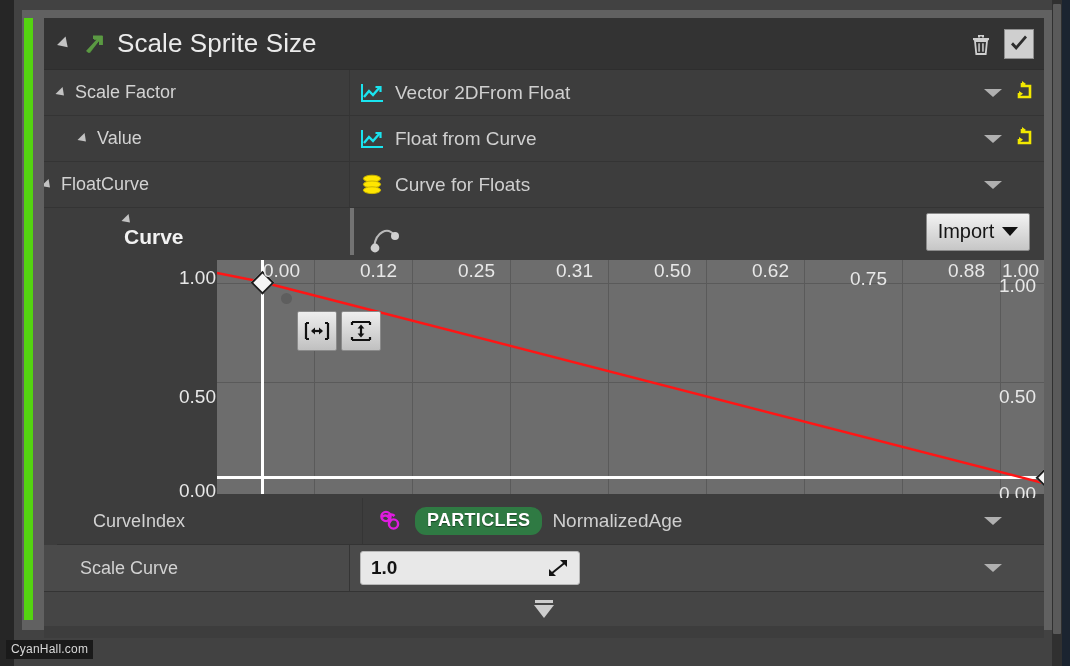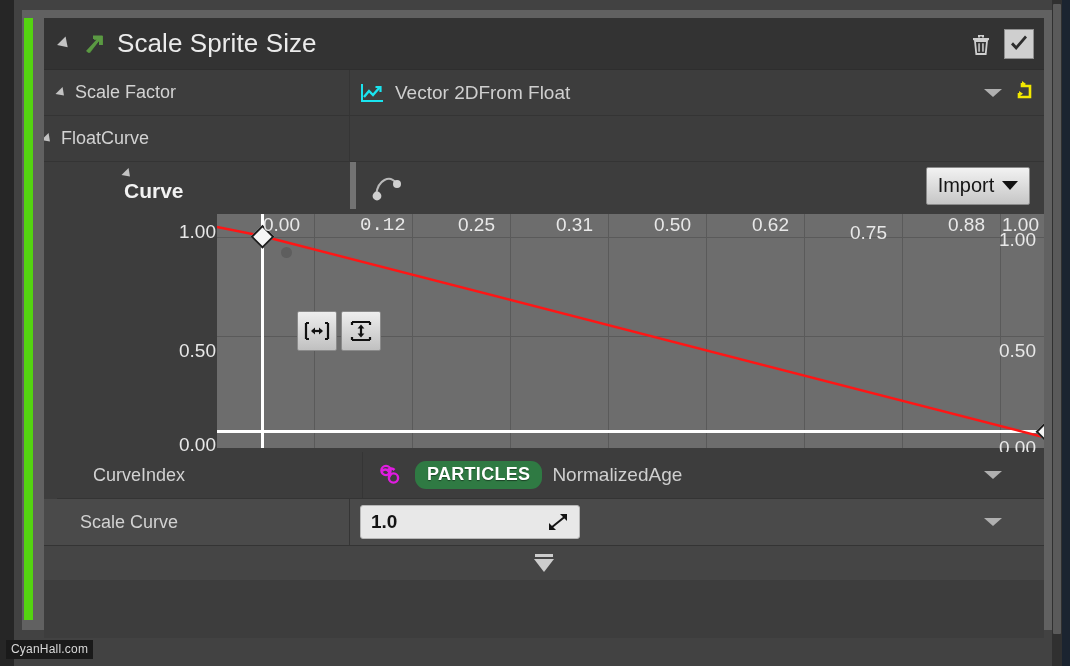--- a/index.html
+++ b/index.html
@@ -141,22 +141,22 @@
 
   
   .curve-header-row {
     position: relative;
     display: flex; align-items: center;
     height: 47px;
     background: #3d3d3d;
   }
   .curve-tools {
     position: absolute; left: 306px; top: 0; right: 0; height: 100%;
-    border-left: 6px solid #737373;
-    display: flex; align-items: center;
+    border-left: 4px solid #737373;
+    display: flex; align-items: flex-end;
   }
   .mini-curve-icon { margin-left: 14px; width: 38px; height: 34px; }
   .import-btn {
     position: absolute; right: 14px; top: 50%; transform: translateY(-50%);
     height: 38px; min-width: 104px;
     background: linear-gradient(#f2f2f2,#c6c6c6);
     border: 1px solid #8a8a8a;
     border-radius: 2px;
     display: flex; align-items: center; justify-content: center; gap: 8px;
     padding: 0 10px;
@@ -327,27 +327,64 @@
         <div class="reset-icon">
           <svg width="22" height="22" viewBox="0 0 22 22">
             <path d="M8 3 L8 6 L16 6 L16 17 L5 17 L5 13" fill="none" stroke="#f2e800" stroke-width="2.6" stroke-linejoin="miter"></path>
             <path d="M8 1 L12 4 L8 7 Z" fill="#f2e800"></path>
             <path d="M5 11 L9 13.8 L5 16.6 Z" fill="#f2e800"></path>
           </svg>
         </div>
       </div>
     </div>
 
+    <div class="row dark">
+      <div class="label-cell indent-1">
+        <div class="tri-holder">
+          <div class="tri sm"></div>
+        </div>
+        <span class="lbl">Value</span>
+      </div>
+      <div class="value-cell">
+        <svg class="curve-icon" viewBox="0 0 24 22">
+          <path d="M2 2 V19 H23" fill="none" stroke="#1ae4ef" stroke-width="2"></path>
+          <path d="M4 15 L9 9 L13 13 L20 5" fill="none" stroke="#1ae4ef" stroke-width="2.4"></path>
+          <path d="M15.5 5 H20.5 V10" fill="none" stroke="#1ae4ef" stroke-width="2.2"></path>
+        </svg>
+        <span class="val-text">Float from Curve</span>
+        <div class="row-chevron">
+          <div class="chev-down"></div>
+        </div>
+        <div class="reset-icon">
+          <svg width="22" height="22" viewBox="0 0 22 22">
+            <path d="M8 3 L8 6 L16 6 L16 17 L5 17 L5 13" fill="none" stroke="#f2e800" stroke-width="2.6"></path>
+            <path d="M8 1 L12 4 L8 7 Z" fill="#f2e800"></path>
+            <path d="M5 11 L9 13.8 L5 16.6 Z" fill="#f2e800"></path>
+          </svg>
+        </div>
+      </div>
+    </div>
 
     <div class="row dark">
       <div class="label-cell indent-2">
         <div class="tri-holder">
           <div class="tri sm"></div>
         </div>
         <span class="lbl">FloatCurve</span>
+      </div>
+      <div class="value-cell">
+        <svg class="stack-icon" viewBox="0 0 24 24">
+          <ellipse cx="12" cy="5.6" rx="8.6" ry="3.4" fill="#ffe600" stroke="#c9b400" stroke-width="1"></ellipse>
+          <ellipse cx="12" cy="11.4" rx="8.6" ry="3.4" fill="#ffe600" stroke="#c9b400" stroke-width="1"></ellipse>
+          <ellipse cx="12" cy="17.2" rx="8.6" ry="3.4" fill="#ffe600" stroke="#c9b400" stroke-width="1"></ellipse>
+        </svg>
+        <span class="val-text">Curve for Floats</span>
+        <div class="row-chevron no-reset">
+          <div class="chev-down"></div>
+        </div>
       </div>
     </div>
 
     <div class="curve-header-row">
       <div class="label-cell indent-3" style="border-right:none;">
         <div class="tri-holder">
           <div class="tri sm"></div>
         </div>
         <span class="lbl bold">Curve</span>
       </div>
@@ -390,21 +427,21 @@
         <svg class="curve-line" viewBox="0 0 827 234" preserveAspectRatio="none">
           <path d="M0 13 L45 22 L830 224" fill="none" stroke="#ff1515" stroke-width="2.4"></path>
         </svg>
 
         <div class="tangent-dot" style="left:64px; top:33px;"></div>
         <div class="key-diamond" style="left:37px; top:15px;"></div>
         <div class="key-diamond" style="left:822px; top:210px;"></div>
       </div>
 
       <div class="xtick" style="left:219px;">0.00</div>
-      <div class="xtick" style="left:316px;font-family:Liberation Mono, monospace;">0.12</div>
+      <div class="xtick" style="left:316px;">0.12</div>
       <div class="xtick" style="left:414px;">0.25</div>
       <div class="xtick" style="left:512px;">0.31</div>
       <div class="xtick" style="left:610px;">0.50</div>
       <div class="xtick" style="left:708px;">0.62</div>
       <div class="xtick" style="left:806px;margin-top:8px;">0.75</div>
       <div class="xtick" style="left:904px;">0.88</div>
       <div class="xtick" style="left:958px;">1.00</div>
 
       <div class="ytick-right" style="right:8px; top:20px;">1.00</div>
       <div class="ytick-right" style="right:8px; top:131px;">0.50</div>

